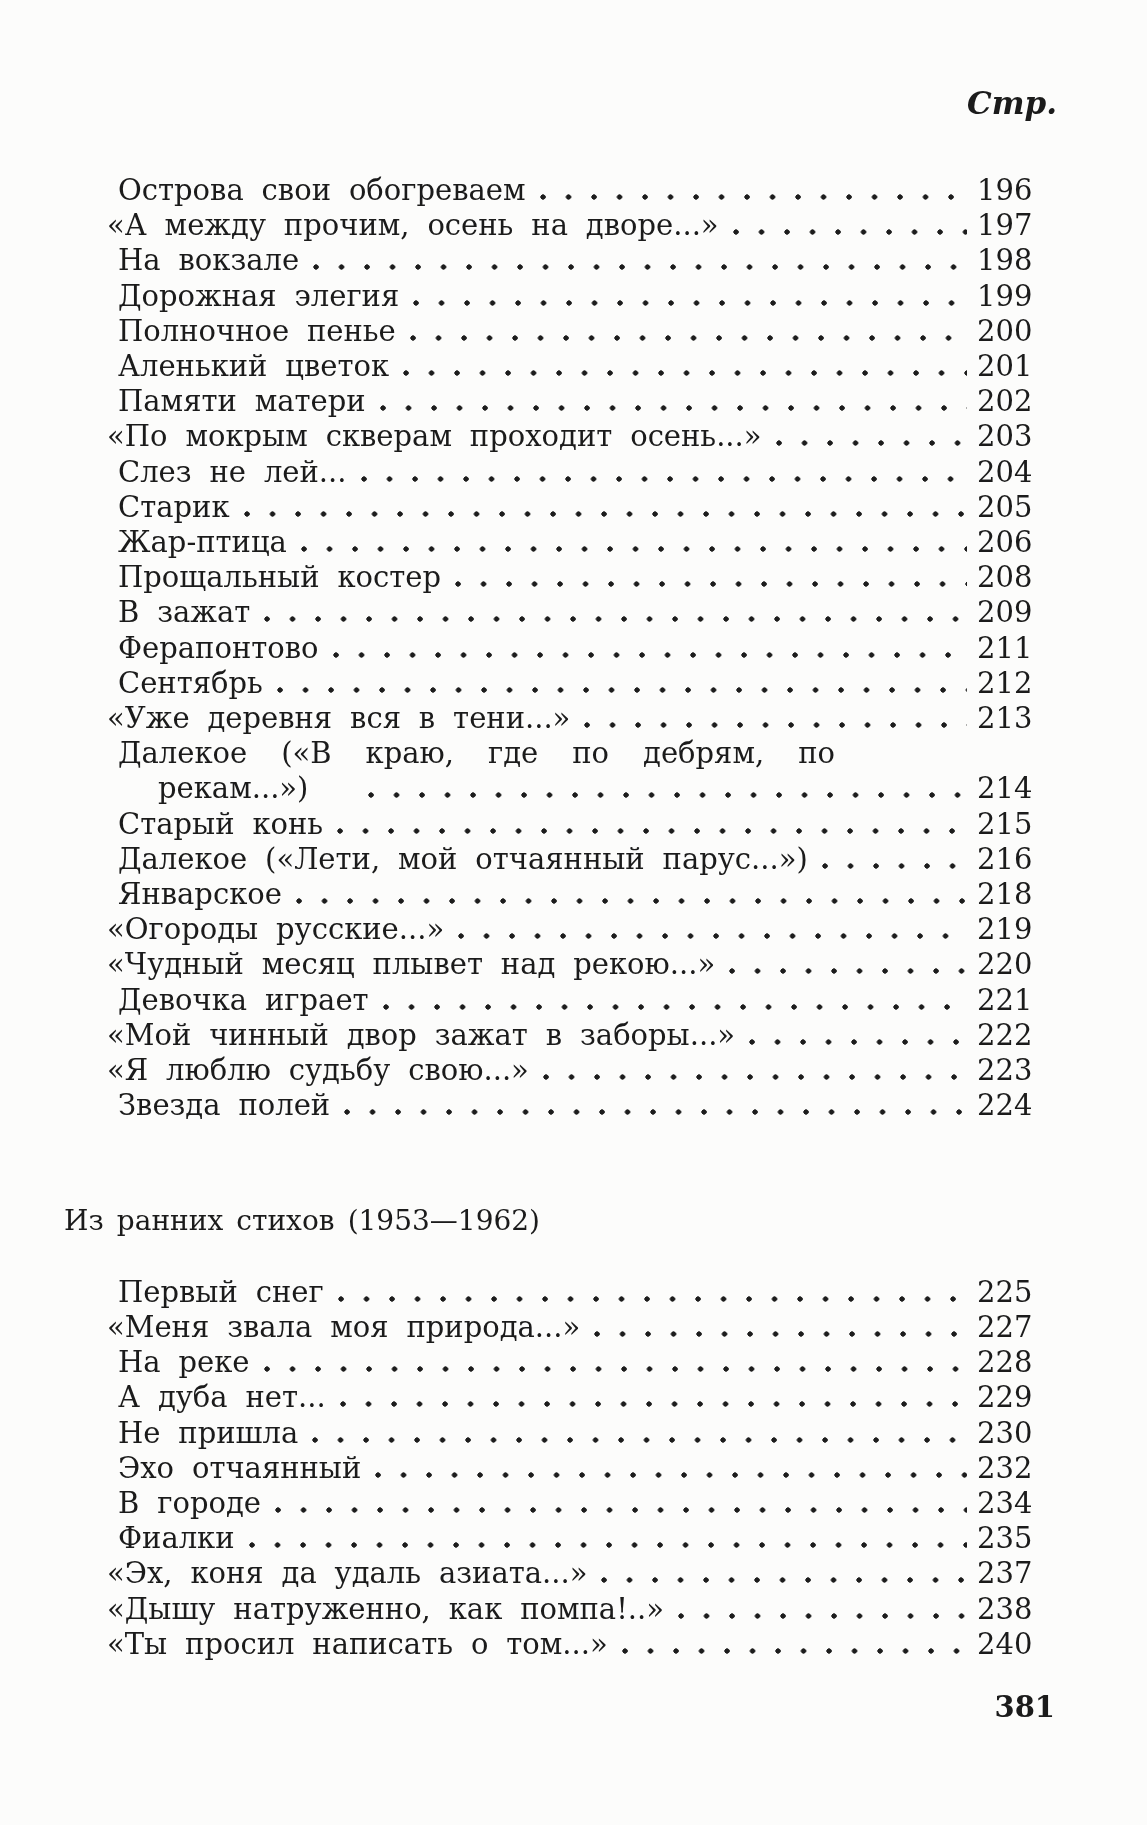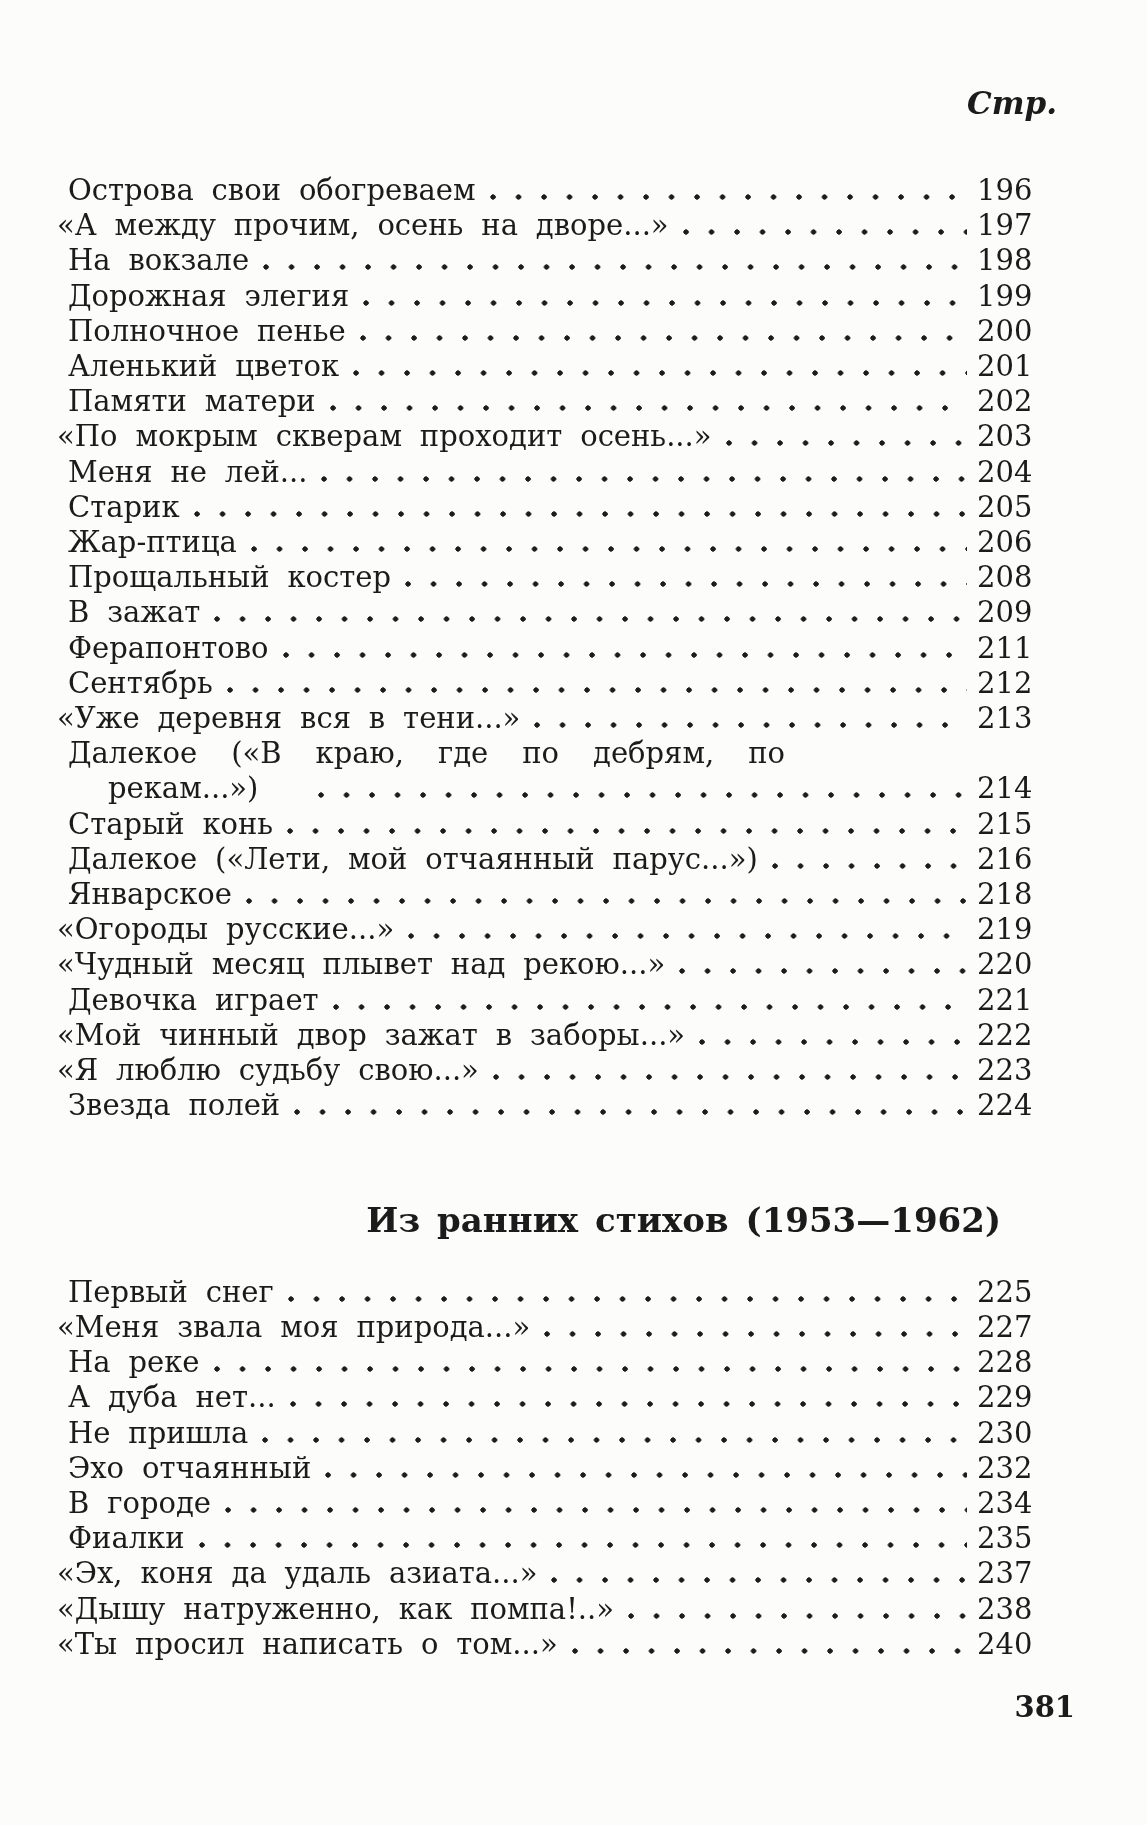--- a/index.html
+++ b/index.html
@@ -20,21 +20,21 @@
   .col-header{
     padding:88px 90px 0 0;
     text-align:right;
     font-style:italic;
     font-weight:600;
     font-size:31px;
     line-height:1;
   }
   .toc{
     margin-top:54px;
-    padding-left:68px;
+    padding-left:118px;
     padding-right:92px;
     font-size:29px;
     line-height:35.2px;
     word-spacing:0.30em;
   }
   .row{
     display:flex;
     align-items:baseline;
   }
   .t{white-space:nowrap;}
@@ -55,30 +55,30 @@
   }
   .wrap-first{
     width:717px;
     text-align:justify;
     text-align-last:justify;
   }
   .section-heading{
     margin:80px 0 0 0;
     position:relative;
     left:-54px;
-    text-align:right;
-    font-weight:bold;
-    font-size:34px;
+    text-align:left;
+    font-weight:normal;
+    font-size:28px;
     line-height:35.2px;
     word-spacing:0.15em;
   }
   .toc-section-2{margin-top:36px;}
   .folio{
     margin-top:28px;
-    padding-right:72px;
+    padding-right:92px;
     text-align:right;
     font-size:29px;
     line-height:35.2px;
     font-weight:600;
   }
 </style>
 </head>
 <body>
 
 <div class="page">
@@ -121,21 +121,21 @@
     <span class="t">Памяти матери</span>
     <span class="leader"></span>
     <span class="num">202</span>
   </div>
         <div class="row">
     <span class="t hang">«По мокрым скверам проходит осень...»</span>
     <span class="leader"></span>
     <span class="num">203</span>
   </div>
         <div class="row">
-    <span class="t">Меня не лей...</span>
+    <span class="t">Слез не лей...</span>
     <span class="leader"></span>
     <span class="num">204</span>
   </div>
         <div class="row">
     <span class="t">Старик</span>
     <span class="leader"></span>
     <span class="num">205</span>
   </div>
         <div class="row">
     <span class="t">Жар-птица</span>

